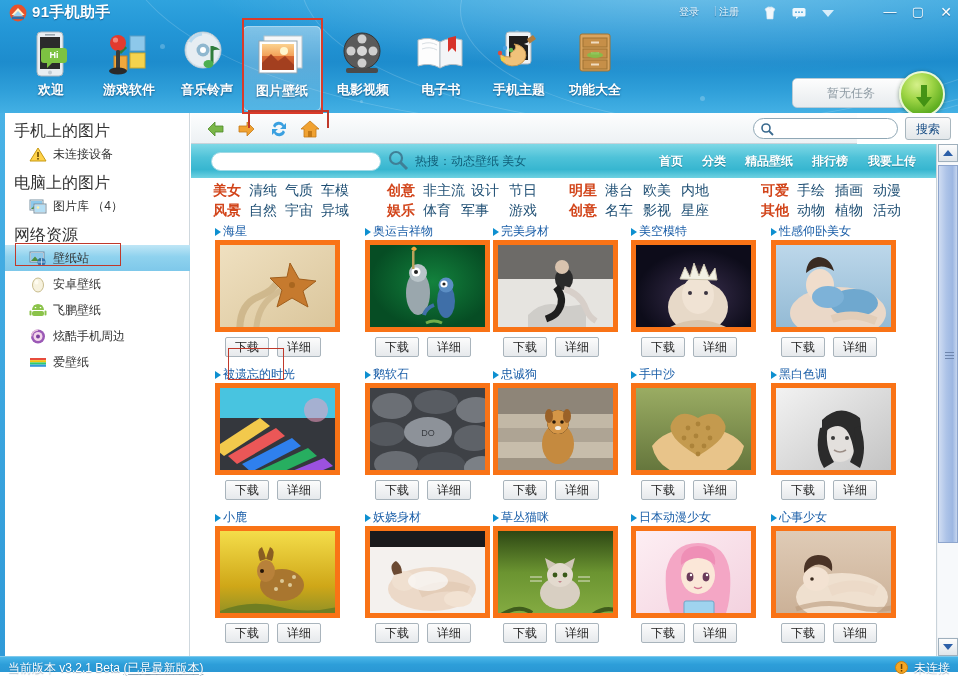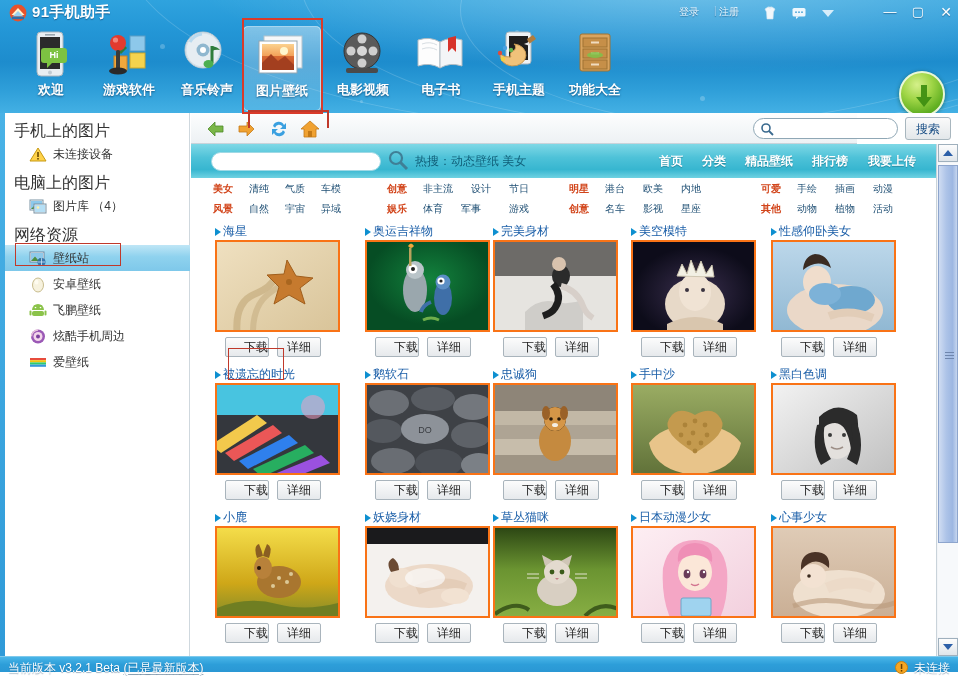--- a/index.html
+++ b/index.html
@@ -175,49 +175,49 @@
     position:absolute; left:0; top:2px; width:20px; height:378px;
     background:linear-gradient(90deg,#cfdcf2,#aec4e8 40%,#9db7e2 75%,#c6d6ef);
     border:1px solid #8da5cd; cursor:pointer;
   }
   .vs-grip { position:absolute; left:6px; top:186px; width:9px; height:7px; }
   .vs-grip i { display:block; height:1px; background:#6f86ad; margin-bottom:2px; }
 
   
   .cats { position:absolute; left:0; top:65px; width:745px; height:45px; }
   .cat {
-    position:absolute; font-size:10px; cursor:pointer; white-space:nowrap;
+    position:absolute; font-size:14px; cursor:pointer; white-space:nowrap;
     color:#1f4f74;
   }
   .cat.head { color:#d2451b; font-weight:bold; }
 
   
   .grid { position:absolute; left:0; top:110px; width:745px; height:433px; overflow:hidden; }
   .cell { position:absolute; width:152px; height:143px; }
   .cell .ctitle {
     position:absolute; left:8px; top:0; font-size:12px; color:#1a5ea8; cursor:pointer;
     white-space:nowrap;
   }
   .cell .ctri {
     position:absolute; left:0; top:5px; width:0; height:0;
     border-top:4px solid transparent; border-bottom:4px solid transparent;
     border-left:6px solid #0d8fd0;
   }
   .cell .cthumb {
     position:absolute; left:0; top:17px; width:125px; height:92px;
-    border:2px solid #f97316; overflow:hidden; cursor:pointer; background:#86efac;
+    border:5px solid #f97316; overflow:hidden; cursor:pointer; background:#86efac;
   }
   .btnrow { position:absolute; left:0; top:114px; }
   .minibtn {
     position:absolute; width:44px; height:20px;
     border:1px solid #a9b4bc; border-radius:2px;
     background:linear-gradient(180deg,#fcfcfc,#e6e9ec);
     font-size:12px; color:#222; text-align:center; line-height:19px; cursor:pointer;
   }
-  .mb-dl { left:10px;text-align:right; }
+  .mb-dl { left:10px; }
   .mb-de { left:62px; }
 
   
   .status {
     position:absolute; left:0; top:656px; width:958px; height:16px;
     background:linear-gradient(180deg,#49b5e8 0%, #2d9ed9 50%, #2a97d4 100%);
     border-top:1px solid #7fc9ec;
   }
   .st-left { position:absolute; left:8px; top:3px; font-size:12px; color:#fff;
     text-shadow:0 1px 1px rgba(0,50,90,.4); }
@@ -400,20 +400,21 @@
             <circle cx="25" cy="22" r="2.2" fill="#4aa0e0"></circle>
             <circle cx="31" cy="24" r="2.2" fill="#63b44f"></circle>
             <circle cx="23" cy="33" r="2.2" fill="#f2d23f"></circle>
             <path d="M47 13 L53 9 L56 13 L49 18 Z" fill="#b07c3e"></path>
             <path d="M44 18 L49 16 L50 20 Z" fill="#e8e8e8"></path>
           </svg>
         </div>
         <div class="lbl">手机主题</div>
       </div>
 
+      <div class="dltask">暂无任务</div>
       <div class="dlorb">
         <svg class="dlarrow" width="24" height="28" viewBox="0 0 24 28">
           <path d="M9 3 h6 v12 h5 l-8 10 l-8 -10 h5 z" fill="#3f8f12" opacity=".95"></path>
         </svg>
       </div>
     </div>
   </div>
 
   <div class="sidebar">
     <div class="side-strip"></div>

